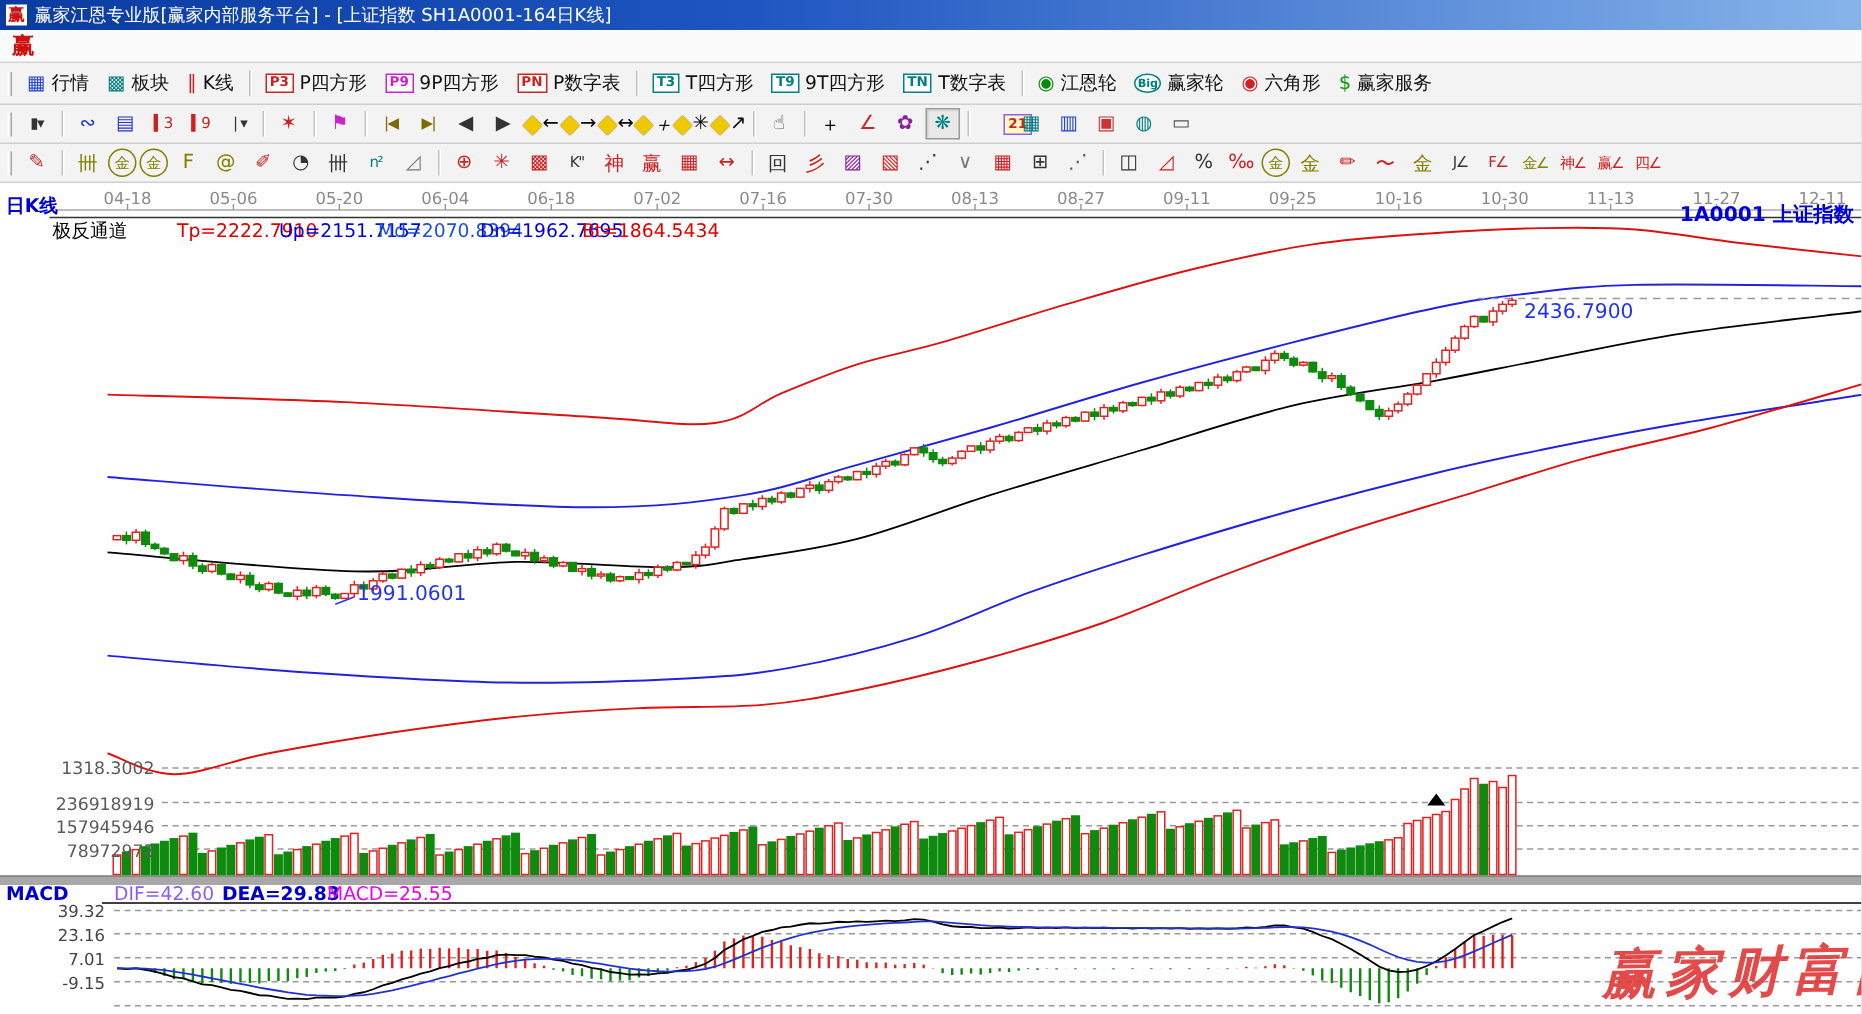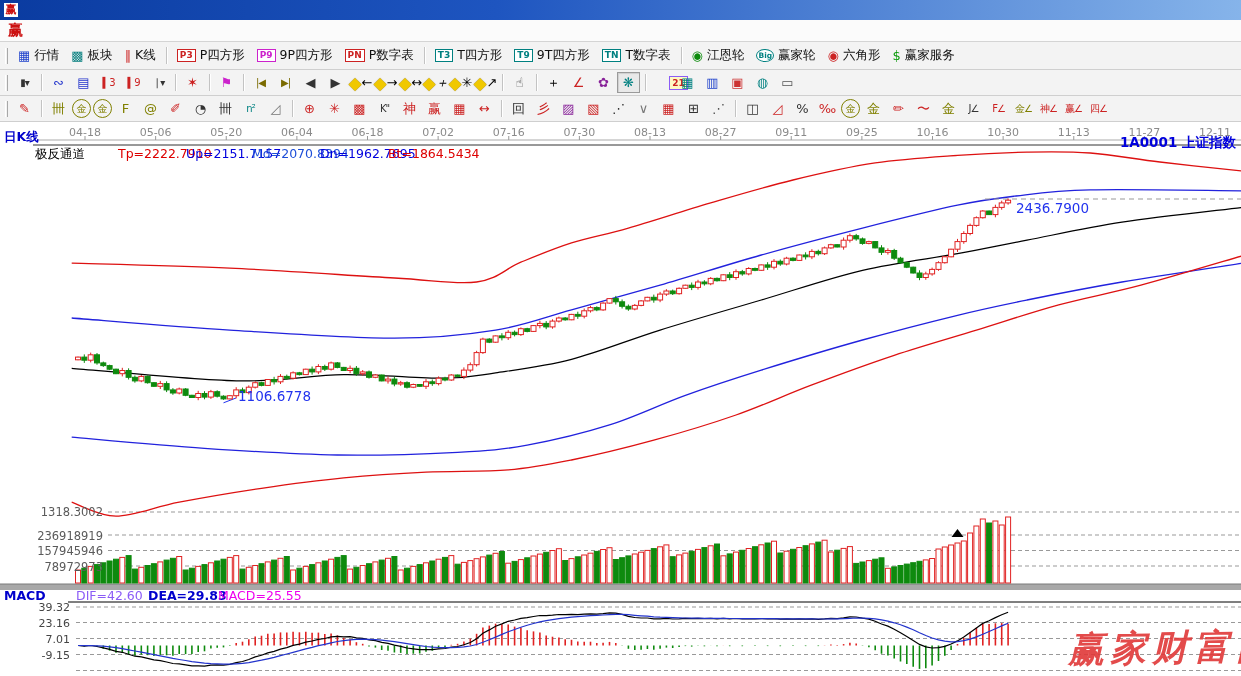--- a/index.html
+++ b/index.html
@@ -58,20 +58,21 @@
   .watermark { left:1068px; top:502px; color:#e03838; font-family:"DejaVu Serif","Liberation Serif",serif;
     font-size:36px; font-weight:bold; font-style:italic; letter-spacing:6px; opacity:.9; transform:rotate(-1deg); }
 </style>
 </head>
 <body>
 
 <div class="app">
 
   <div class="titlebar">
     <span class="appico">赢</span>
+    <span class="ttl">赢家江恩专业版[赢家内部服务平台] - [上证指数  SH1A0001-164日K线]</span>
   </div>
 
   <div class="menubar">
     <span class="logo">赢</span>
   </div>
 
   <div class="toolbar tb1" id="tb1">
       <span class="grip"></span>
       <span class="t1btn">
         <span class="gly" style="color: rgb(34, 68, 204);">▦</span>
@@ -891,21 +892,21 @@
 
     <span class="lbl hdr h-name">极反通道</span>
     <span class="lbl hdr h-tp">Tp=2222.7910</span>
     <span class="lbl hdr h-up">Up=2151.7157</span>
     <span class="lbl hdr h-md">Md=2070.8394</span>
     <span class="lbl hdr h-dn">Dn=1962.7695</span>
     <span class="lbl hdr h-bt">Bt=1864.5434</span>
 
     <span class="lbl l-symbol">1A0001  上证指数</span>
     <span class="lbl l-price-marker">2436.7900</span>
-    <span class="lbl l-low-marker">1106.6778</span>
+    <span class="lbl l-low-marker">1991.0601</span>
     <span class="lbl axnum l-price-bottom">1318.3002</span>
     <span id="vol-labels"><span class="lbl axnum" style="top: 407px;">236918919</span><span class="lbl axnum" style="top: 422px;">157945946</span><span class="lbl axnum" style="top: 438px;">78972973</span></span>
 
     <span class="lbl mh mh-title">MACD</span>
     <span class="lbl mh mh-dif">DIF=42.60</span>
     <span class="lbl mh mh-dea">DEA=29.83</span>
     <span class="lbl mh mh-macd">MACD=25.55</span>
     <span id="macd-labels"><span class="macd-ax" style="top: 479px;">39.32</span><span class="macd-ax" style="top: 494.5px;">23.16</span><span class="macd-ax" style="top: 510.5px;">7.01</span><span class="macd-ax" style="top: 526.5px;">-9.15</span></span>
 
     <span class="lbl watermark">赢家财富网</span>

